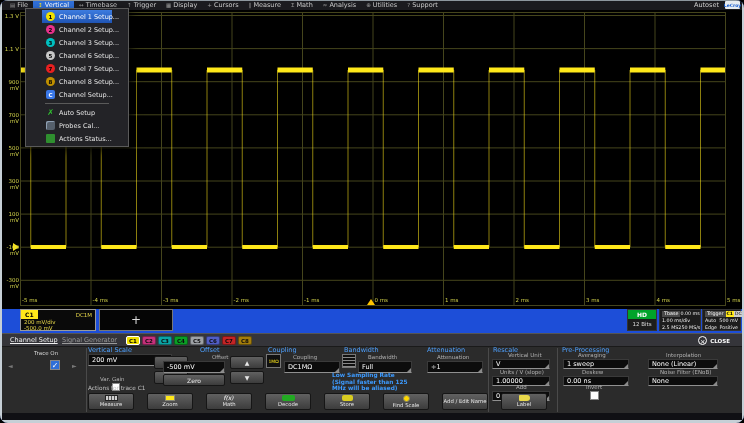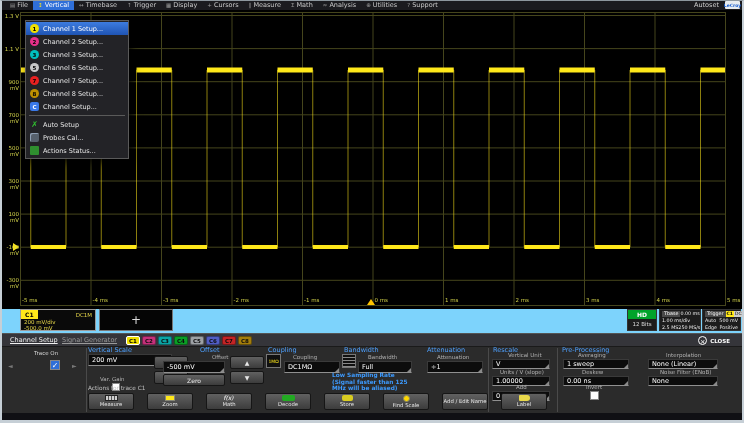--- a/index.html
+++ b/index.html
@@ -1,17 +1,17 @@
 <!DOCTYPE html>
 <html><head>
 <meta charset="utf-8">
 <style>
   html,body{margin:0;padding:0;background:#000;}
   *{box-sizing:border-box;font-family:"DejaVu Sans","Liberation Sans",sans-serif;}
-  #screen{position:relative;width:744px;height:423px;background:#7dd3fc;overflow:hidden;}
+  #screen{position:relative;width:744px;height:423px;background:#1d4ed8;overflow:hidden;border-radius:8px;}
   #screen::after{content:"";position:absolute;inset:0;pointer-events:none;
     border-left:2px solid #c6cfd6;border-right:2px solid #c6cfd6;border-bottom:3px solid #c6cfd6;border-top:1px solid #8d979e;}
 
   
   #menubar{position:absolute;left:0;top:0;width:744px;height:11px;background:#1b1b1f;border-bottom:1px solid #000;display:flex;align-items:stretch;}
   #menubar-items{display:flex;align-items:stretch;padding-left:5px;}
   .mb-item{display:flex;align-items:center;gap:2px;padding:0 5px;color:#c8c8c8;font-size:6.5px;white-space:nowrap;cursor:default;}
   .mb-item.active{background:#2f6fd8;color:#fff;}
   .mb-ico{font-size:5.5px;color:#999;}
   .mb-item.active .mb-ico{color:#ffe81a;}
@@ -23,22 +23,22 @@
   #plot{position:absolute;left:0;top:11px;width:744px;height:298px;background:#000;}
   #grid-svg{position:absolute;left:20px;top:1px;}
   .y-label{position:absolute;left:0;width:19px;height:6px;line-height:6px;text-align:right;font-size:5.5px;color:#d2d24a;}
   .x-label{position:absolute;top:286px;height:7px;line-height:7px;font-size:5.5px;color:#d2d24a;white-space:nowrap;}
   #c1-ground-marker{position:absolute;left:13px;top:232px;width:0;height:0;
     border-left:6px solid #ffe81a;border-top:4px solid transparent;border-bottom:4px solid transparent;}
   #trigger-position-marker{position:absolute;left:367px;top:288px;width:0;height:0;
     border-bottom:6px solid #ffc400;border-left:4px solid transparent;border-right:4px solid transparent;}
 
   
-  #channel-menu{position:absolute;left:25px;top:20px;width:104px;background:#232327;border:1px solid #5a5a5a;
-    box-shadow:3px 4px 8px rgba(0,0,0,.8);padding:1px 0;z-index:30;}
+  #channel-menu{position:absolute;left:25px;top:8px;width:104px;background:#232327;border:1px solid #5a5a5a;
+    box-shadow:3px 4px 8px rgba(0,0,0,.8);padding:1px 16px;z-index:30;}
   .dd-item{display:flex;align-items:center;gap:4px;height:13px;padding:0 4px;color:#e4e4e4;font-size:6.5px;white-space:nowrap;cursor:default;}
   .dd-item.selected{background:linear-gradient(#3d7ce0,#1f54b4);color:#fff;}
   .dd-ico{width:9px;height:9px;flex:0 0 9px;border-radius:50%;display:flex;align-items:center;justify-content:center;
     font-size:5.5px;font-weight:bold;color:#000;}
   .dd-ico.square{border-radius:2px;color:#fff;}
   .dd-ico.glyph{background:transparent !important;font-size:8px;}
   .dd-ico.probe{border-radius:2px;background:#56606c;box-shadow:inset 1px 1px 0 #8fa0b4;}
   .dd-ico.table{border-radius:1px;background-image:linear-gradient(rgba(255,255,255,.25) 1px,transparent 1px),linear-gradient(90deg,rgba(255,255,255,.25) 1px,transparent 1px);background-size:3px 3px;}
   .dd-sep{height:1px;background:#5a5a5a;margin:2px 3px;}
 

